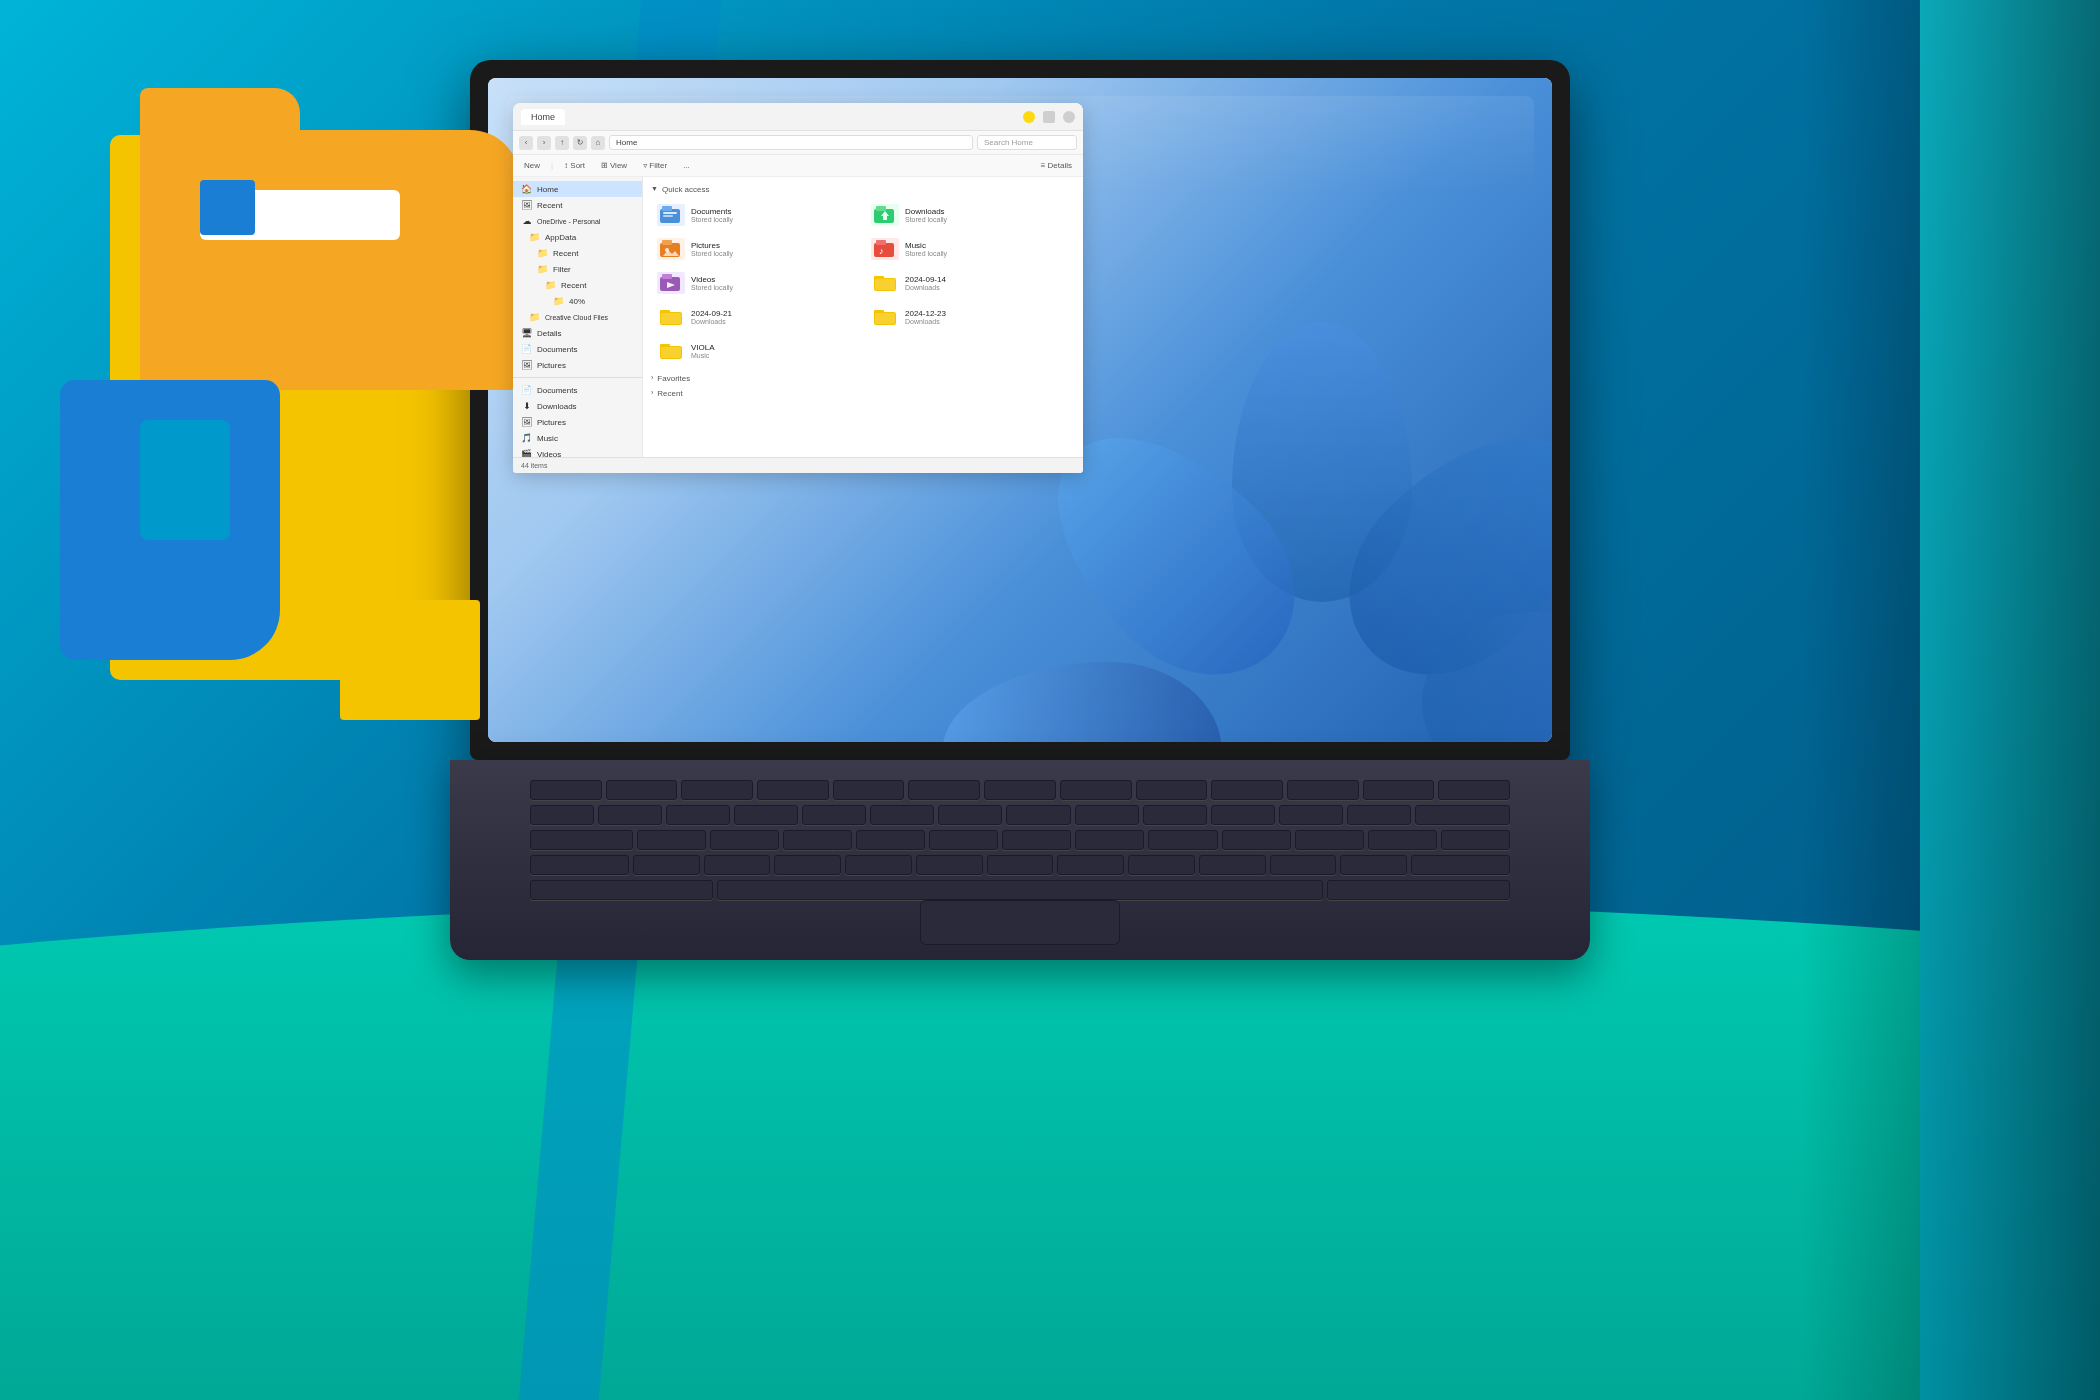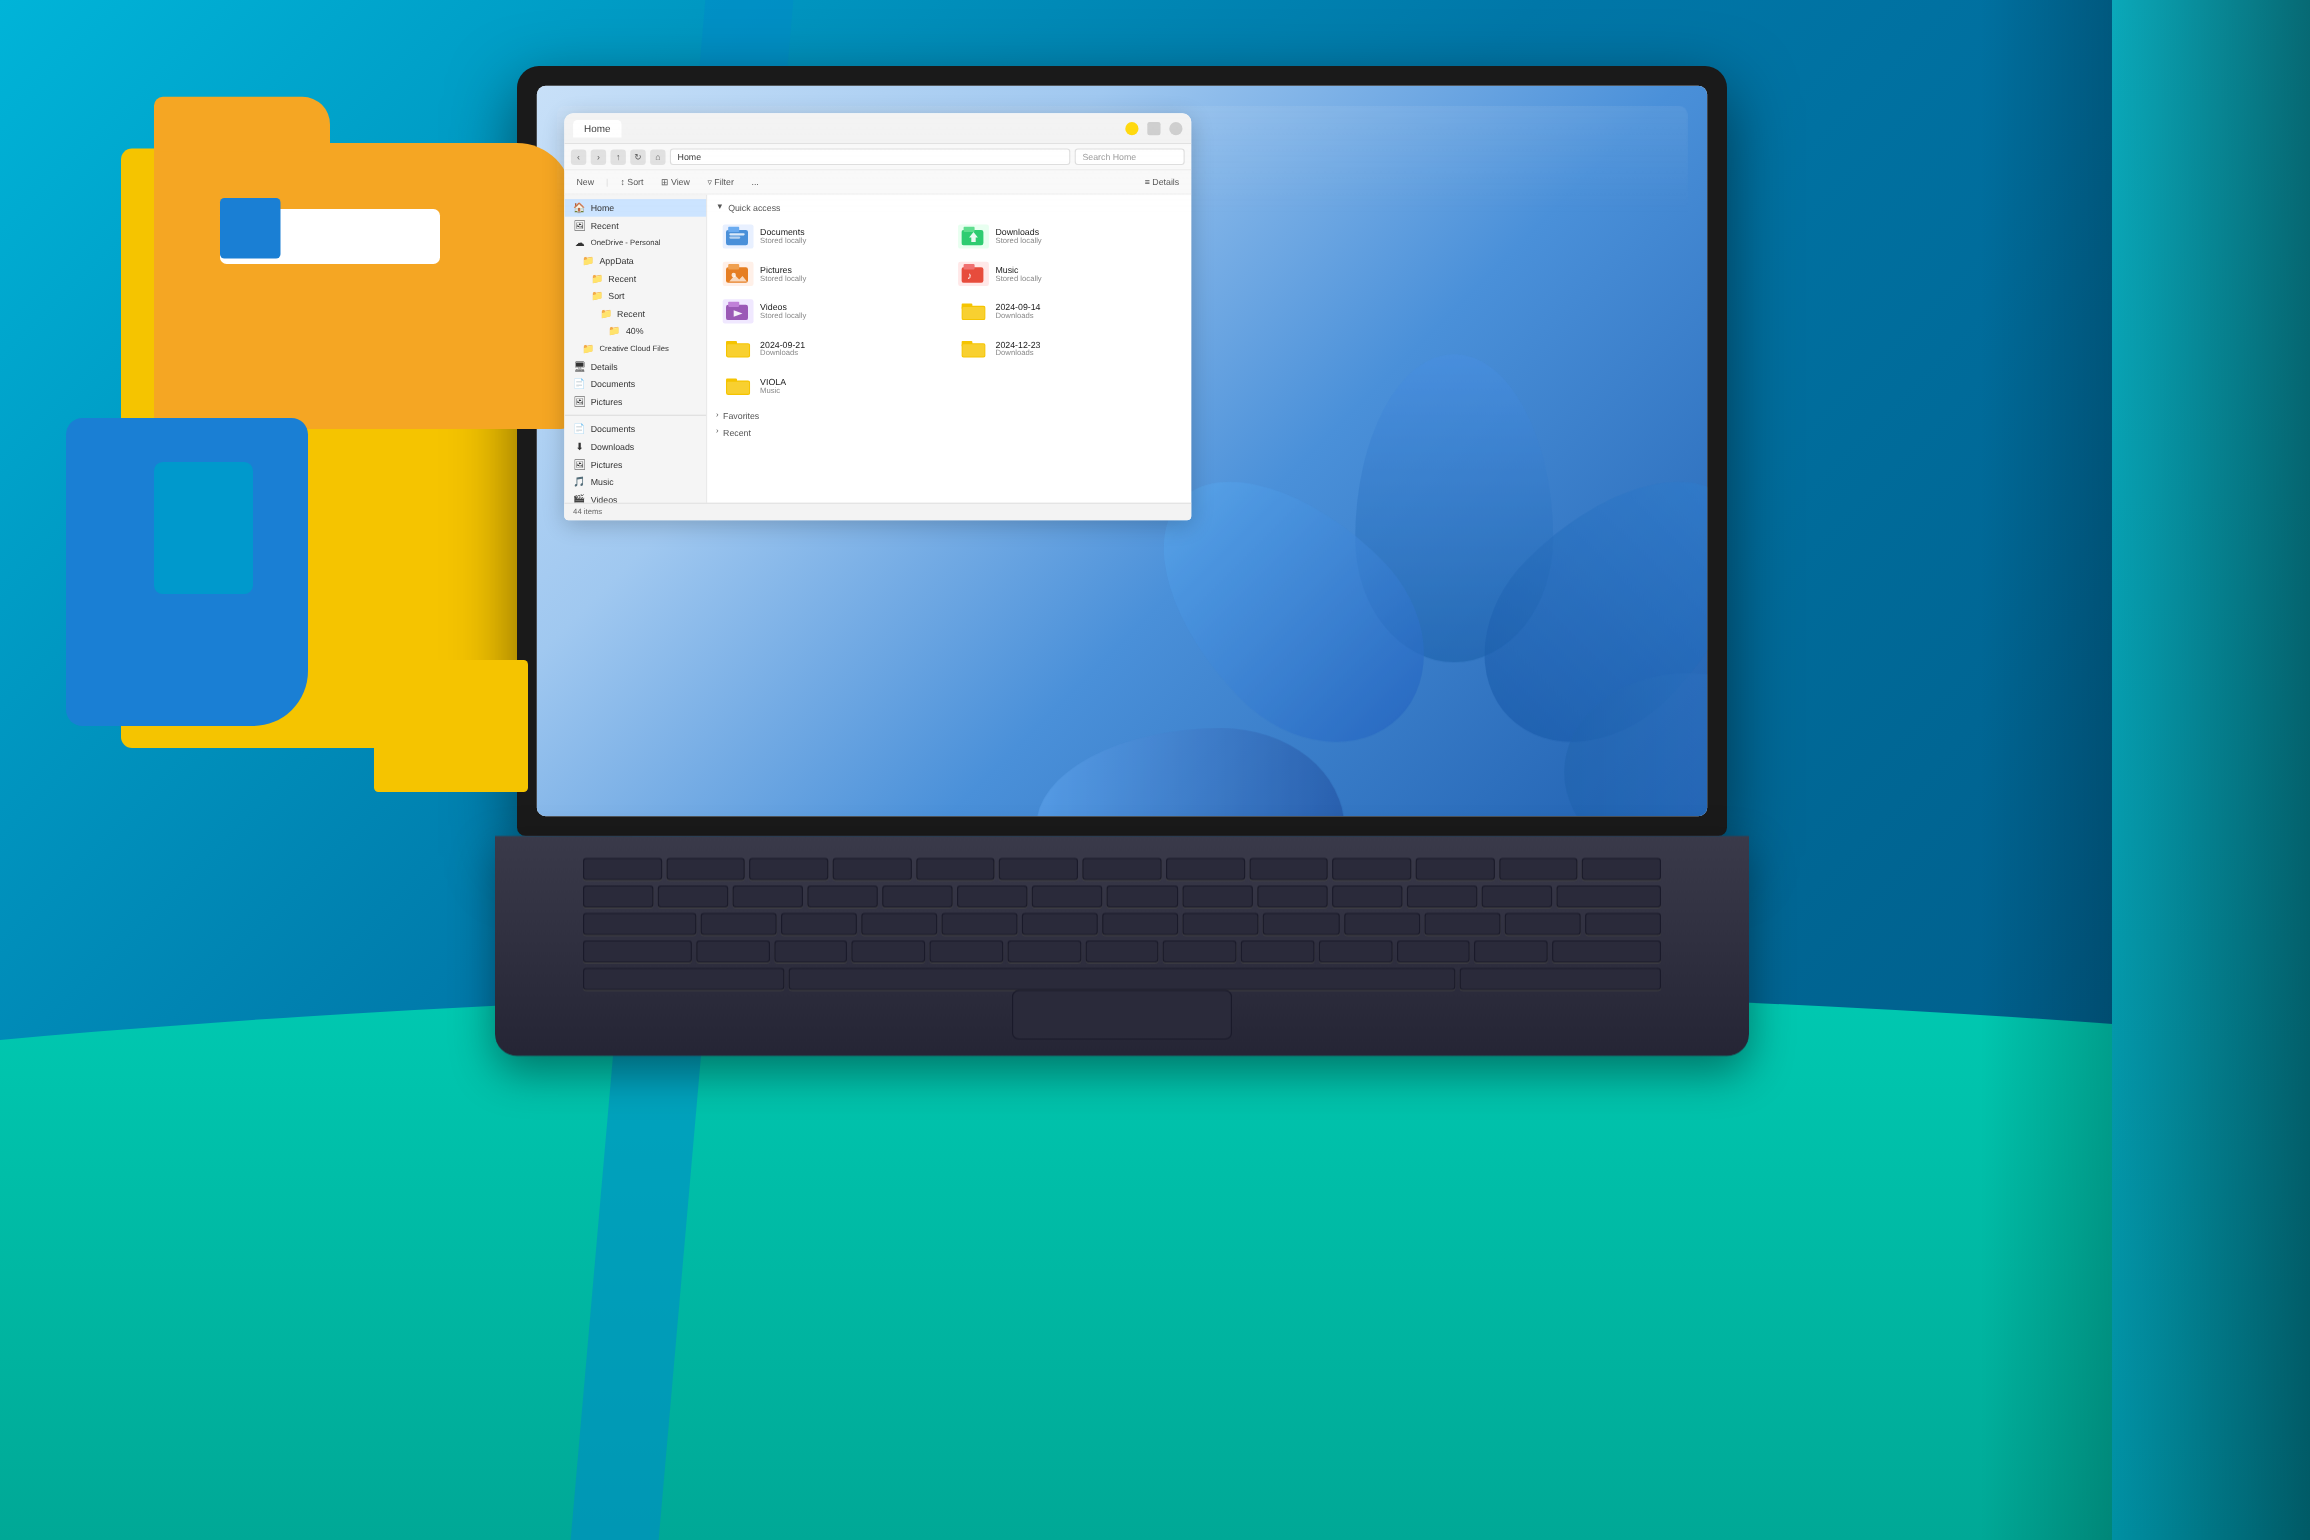--- a/index.html
+++ b/index.html
@@ -622,21 +622,21 @@
             <div class="sidebar-item indent1">
               <span class="sidebar-icon">📁</span>
               <span>AppData</span>
             </div>
             <div class="sidebar-item indent2">
               <span class="sidebar-icon">📁</span>
               <span>Recent</span>
             </div>
             <div class="sidebar-item indent2">
               <span class="sidebar-icon">📁</span>
-              <span>Sort</span>
+              <span>Filter</span>
             </div>
             <div class="sidebar-item indent3">
               <span class="sidebar-icon">📁</span>
               <span>Recent</span>
             </div>
             <div class="sidebar-item indent4">
               <span class="sidebar-icon">📁</span>
               <span>40%</span>
             </div>
             <div class="sidebar-item indent1">

